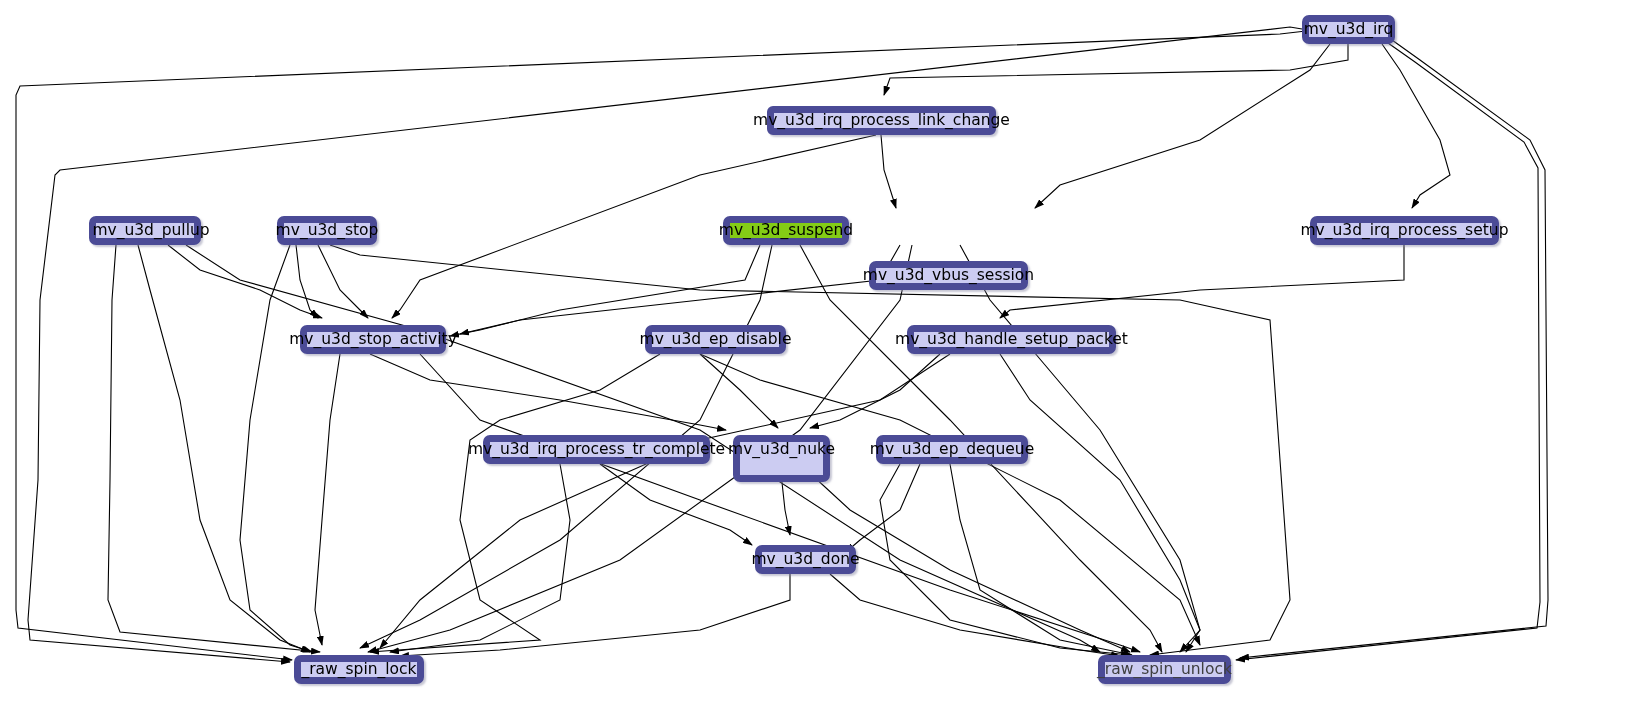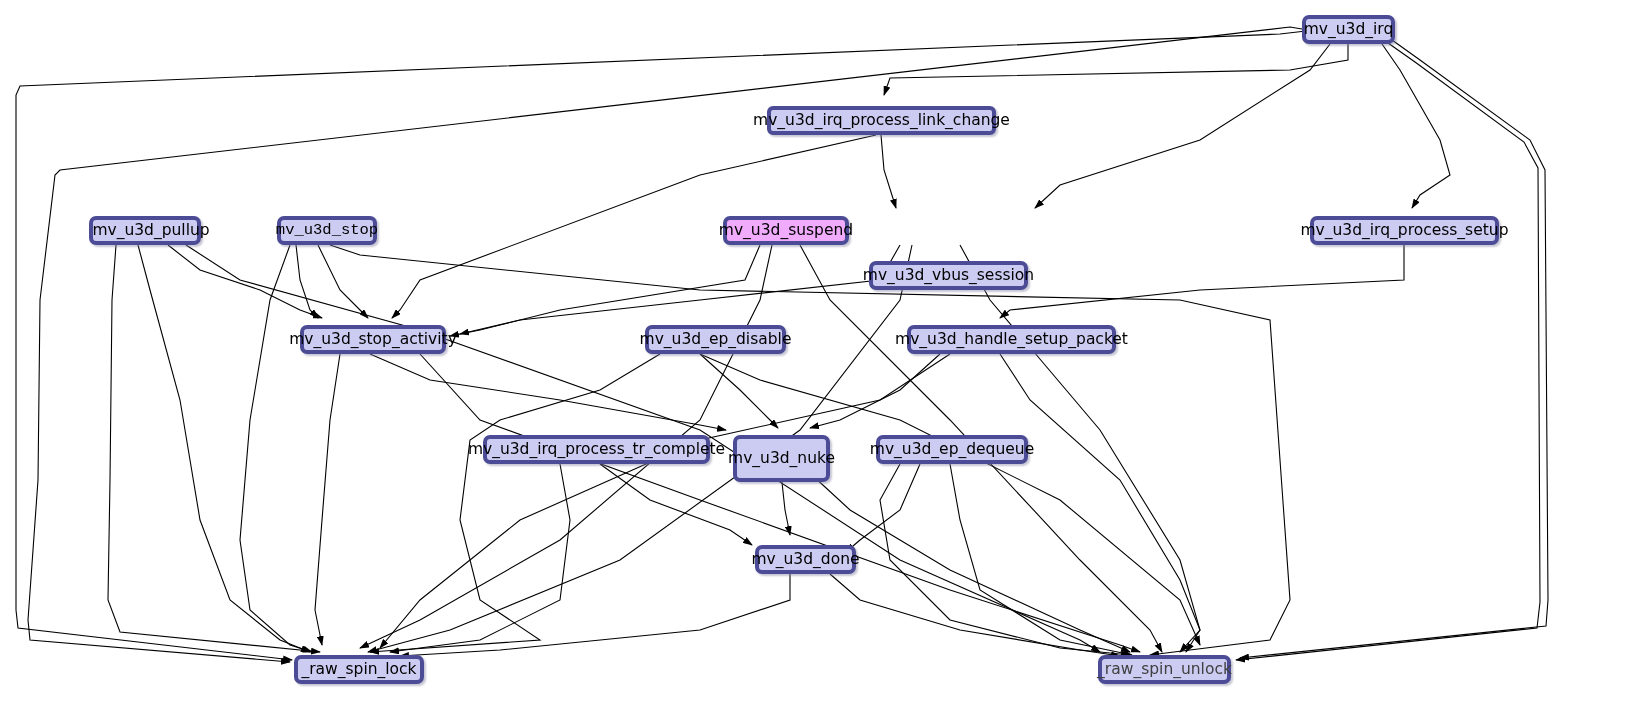--- a/index.html
+++ b/index.html
@@ -21,27 +21,26 @@
     position: absolute;
     left: 0;
     top: 0;
     width: 1628px;
     height: 727px;
   }
   .node {
     position: absolute;
     box-sizing: border-box;
     background: #ccccf2;
-    border: 4px solid #a21caf;
+    border: 7px solid #a21caf;
     border-radius: 7px;
     color: #000000;
     font-size: 15.5px;
     line-height: 1;
     display: flex;
-    align-items: center;
     justify-content: center;
     white-space: nowrap;
     letter-spacing: 0px;
     box-shadow: 2px 2px 2px rgba(130,130,160,0.45);
     z-index: 5;
   }
   .node-label {
     pointer-events: none;
     padding: 0 6px;
   }
@@ -106,24 +105,24 @@
   <div id="nodes-layer">
       <div class="node" style="left: 1302px; top: 15px; width: 93px; height: 29px; background: rgb(204, 204, 242); border-color: rgb(75, 75, 150); color: rgb(0, 0, 0);">
         <span class="node-label">mv_u3d_irq</span>
       </div>
       <div class="node" style="left: 767px; top: 106px; width: 229px; height: 29px; background: rgb(204, 204, 242); border-color: rgb(75, 75, 150); color: rgb(0, 0, 0); border-radius: 6px;">
         <span class="node-label">mv_u3d_irq_process_link_change</span>
       </div>
       <div class="node" style="left: 89px; top: 216px; width: 112px; height: 29px; background: rgb(204, 204, 242); border-color: rgb(75, 75, 150); color: rgb(0, 0, 0); padding-left: 12px;">
         <span class="node-label">mv_u3d_pullup</span>
       </div>
-      <div class="node" style="left: 277px; top: 216px; width: 100px; height: 29px; background: rgb(204, 204, 242); border-color: rgb(75, 75, 150); color: rgb(0, 0, 0); font-family: Liberation Mono, monospace;">
+      <div class="node" style="left: 277px; top: 216px; width: 100px; height: 29px; background: rgb(204, 204, 242); border-color: rgb(75, 75, 150); color: rgb(0, 0, 0);">
         <span class="node-label">mv_u3d_stop</span>
       </div>
-      <div class="node" style="left: 723px; top: 216px; width: 126px; height: 29px; background: #f0abfc; border-color: rgb(75, 75, 150); color: rgb(0, 0, 0);">
+      <div class="node" style="left: 723px; top: 216px; width: 126px; height: 29px; background: #84cc16; border-color: rgb(75, 75, 150); color: rgb(0, 0, 0);">
         <span class="node-label">mv_u3d_suspend</span>
       </div>
       <div class="node" style="left: 869px; top: 216px; width: 159px; height: 29px; background: rgb(204, 204, 242); border-color: rgb(75, 75, 150); color: rgb(0, 0, 0); margin-top: 45px;">
         <span class="node-label">mv_u3d_vbus_session</span>
       </div>
       <div class="node" style="left: 1310px; top: 216px; width: 189px; height: 29px; background: rgb(204, 204, 242); border-color: rgb(75, 75, 150); color: rgb(0, 0, 0);">
         <span class="node-label">mv_u3d_irq_process_setup</span>
       </div>
       <div class="node" style="left: 300px; top: 325px; width: 146px; height: 29px; background: rgb(204, 204, 242); border-color: rgb(75, 75, 150); color: rgb(0, 0, 0);">
         <span class="node-label">mv_u3d_stop_activity</span>

